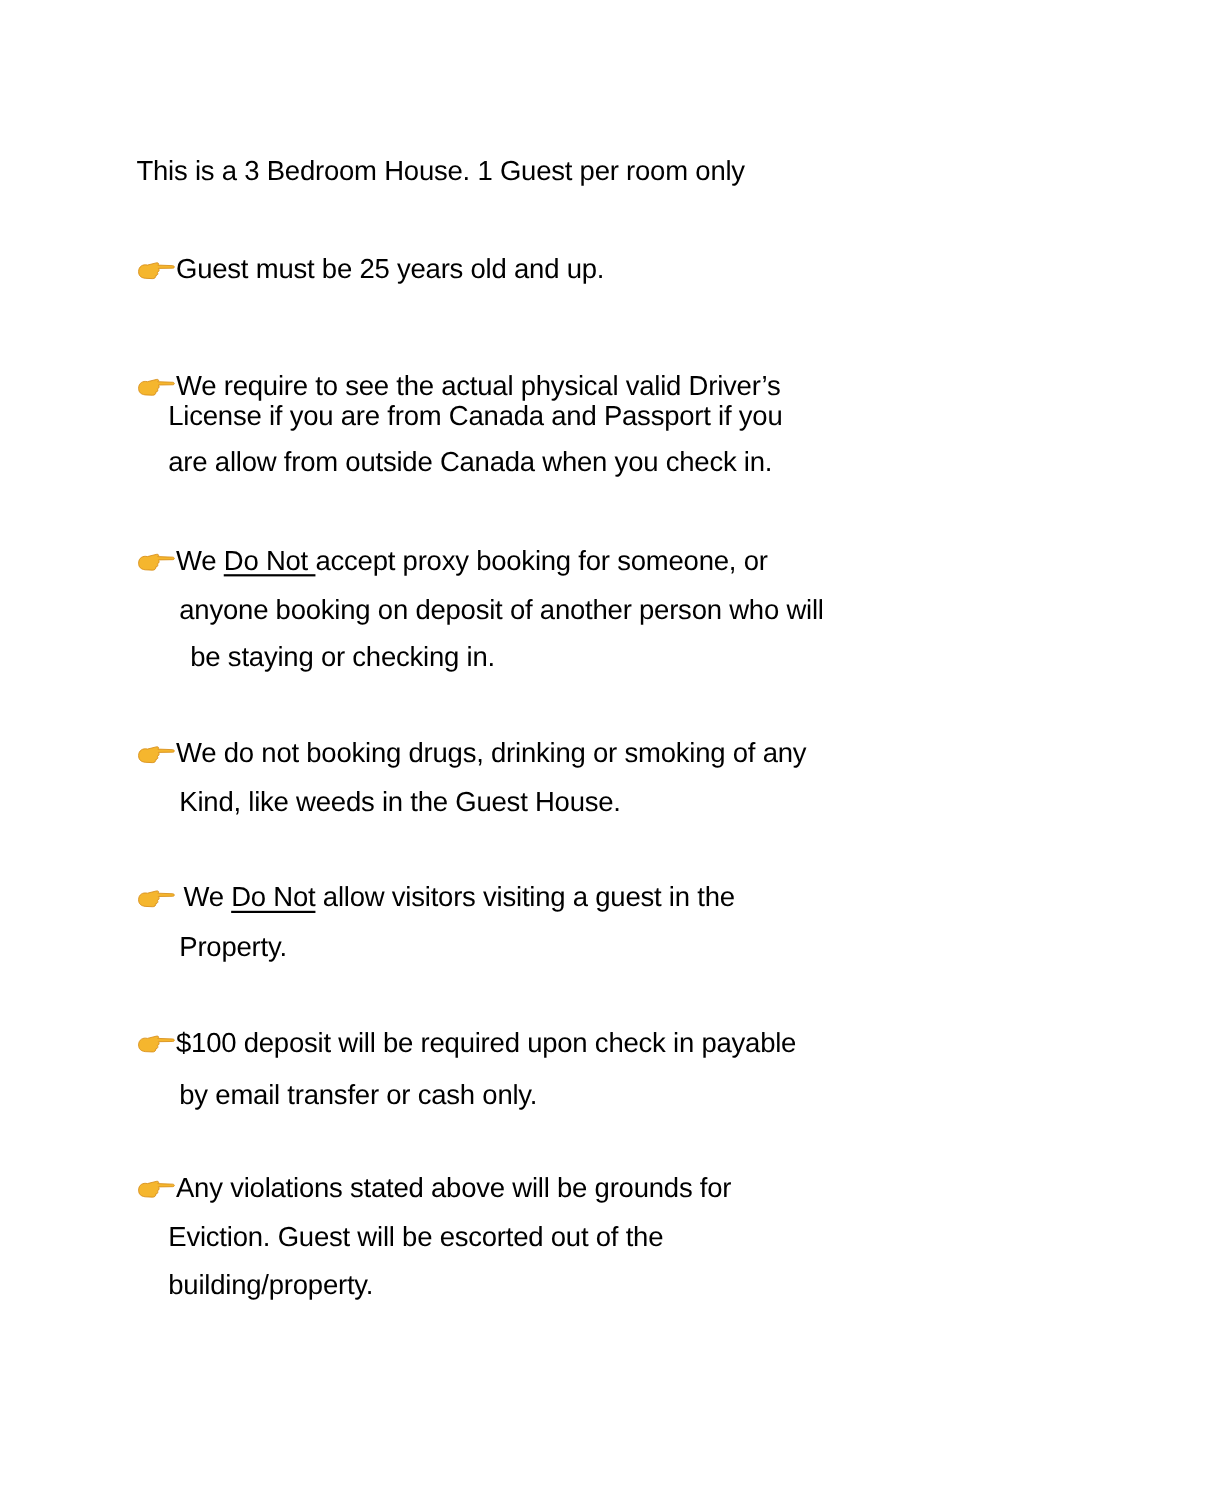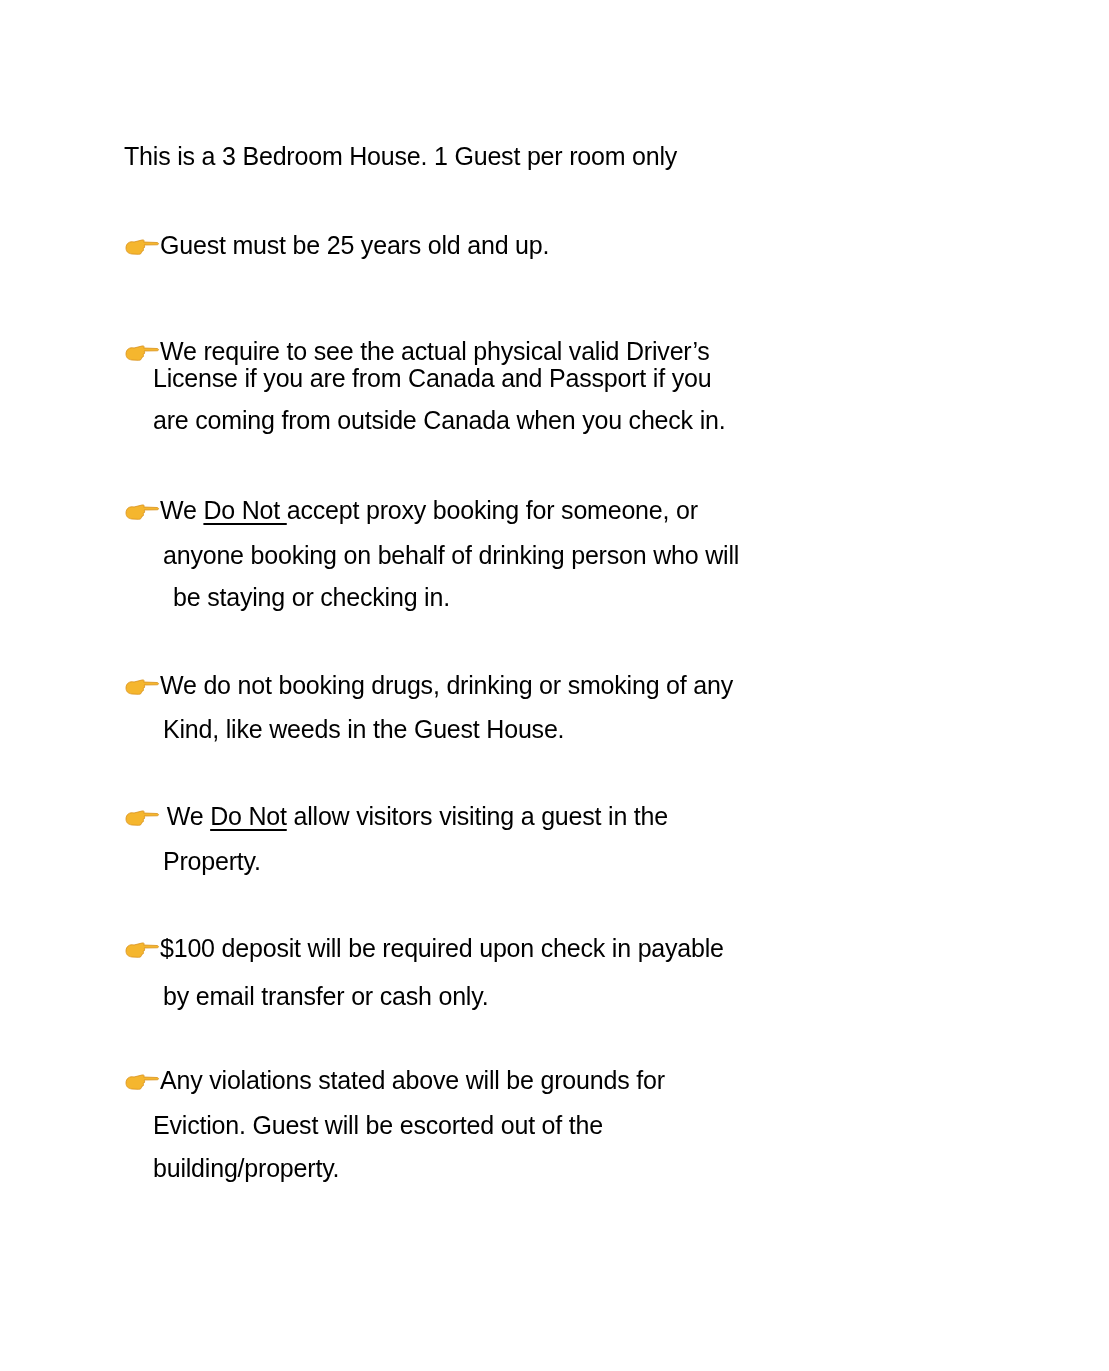--- a/index.html
+++ b/index.html
@@ -50,30 +50,30 @@
   </div>
 </div>
 
 <div>
   <div class="line" style="left:124px; top:333px;">
     <span class="hand"><svg width="36" height="24" viewBox="0 0 36 24">
           <path d="M2 16 C2 11 6 9 10 10 L18 8 C20 7.5 21 9 19.5 10 L33 10.5 C35 10.7 35 12.7 33 12.8 L20 13 C21 14 21 16 19 16.5 C20 17.5 19.5 19.5 17.5 19.5 C18 21 16.5 22.5 14.5 22.3 L8 22 C4 21.5 2 19.5 2 16 Z" fill="#f5b62e" stroke="#d8901a" stroke-width="0.8"></path>
         </svg></span><span>We require to see the actual physical valid Driver’s</span>
   </div>
   <div class="line" style="left:153px; top:360px;">License if you are from Canada and Passport if you</div>
-  <div class="line" style="left:153px; top:402px;">are coming from outside Canada when you check in.</div>
+  <div class="line" style="left:153px; top:402px;">are allow from outside Canada when you check in.</div>
 </div>
 
 <div>
   <div class="line" style="left:124px; top:492px;">
     <span class="hand"><svg width="36" height="24" viewBox="0 0 36 24">
           <path d="M2 16 C2 11 6 9 10 10 L18 8 C20 7.5 21 9 19.5 10 L33 10.5 C35 10.7 35 12.7 33 12.8 L20 13 C21 14 21 16 19 16.5 C20 17.5 19.5 19.5 17.5 19.5 C18 21 16.5 22.5 14.5 22.3 L8 22 C4 21.5 2 19.5 2 16 Z" fill="#f5b62e" stroke="#d8901a" stroke-width="0.8"></path>
         </svg></span><span>We </span><span class="u">Do Not </span><span>accept proxy booking for someone, or</span>
   </div>
-  <div class="line" style="left:163px; top:537px;">anyone booking on behalf of drinking person who will</div>
+  <div class="line" style="left:163px; top:537px;">anyone booking on deposit of another person who will</div>
   <div class="line" style="left:173px; top:579px;">be staying or checking in.</div>
 </div>
 
 <div>
   <div class="line" style="left:124px; top:667px;">
     <span class="hand"><svg width="36" height="24" viewBox="0 0 36 24">
           <path d="M2 16 C2 11 6 9 10 10 L18 8 C20 7.5 21 9 19.5 10 L33 10.5 C35 10.7 35 12.7 33 12.8 L20 13 C21 14 21 16 19 16.5 C20 17.5 19.5 19.5 17.5 19.5 C18 21 16.5 22.5 14.5 22.3 L8 22 C4 21.5 2 19.5 2 16 Z" fill="#f5b62e" stroke="#d8901a" stroke-width="0.8"></path>
         </svg></span><span>We do not booking drugs, drinking or smoking of any</span>
   </div>
   <div class="line" style="left:163px; top:711px;text-align:center;">Kind, like weeds in the Guest House.</div>

